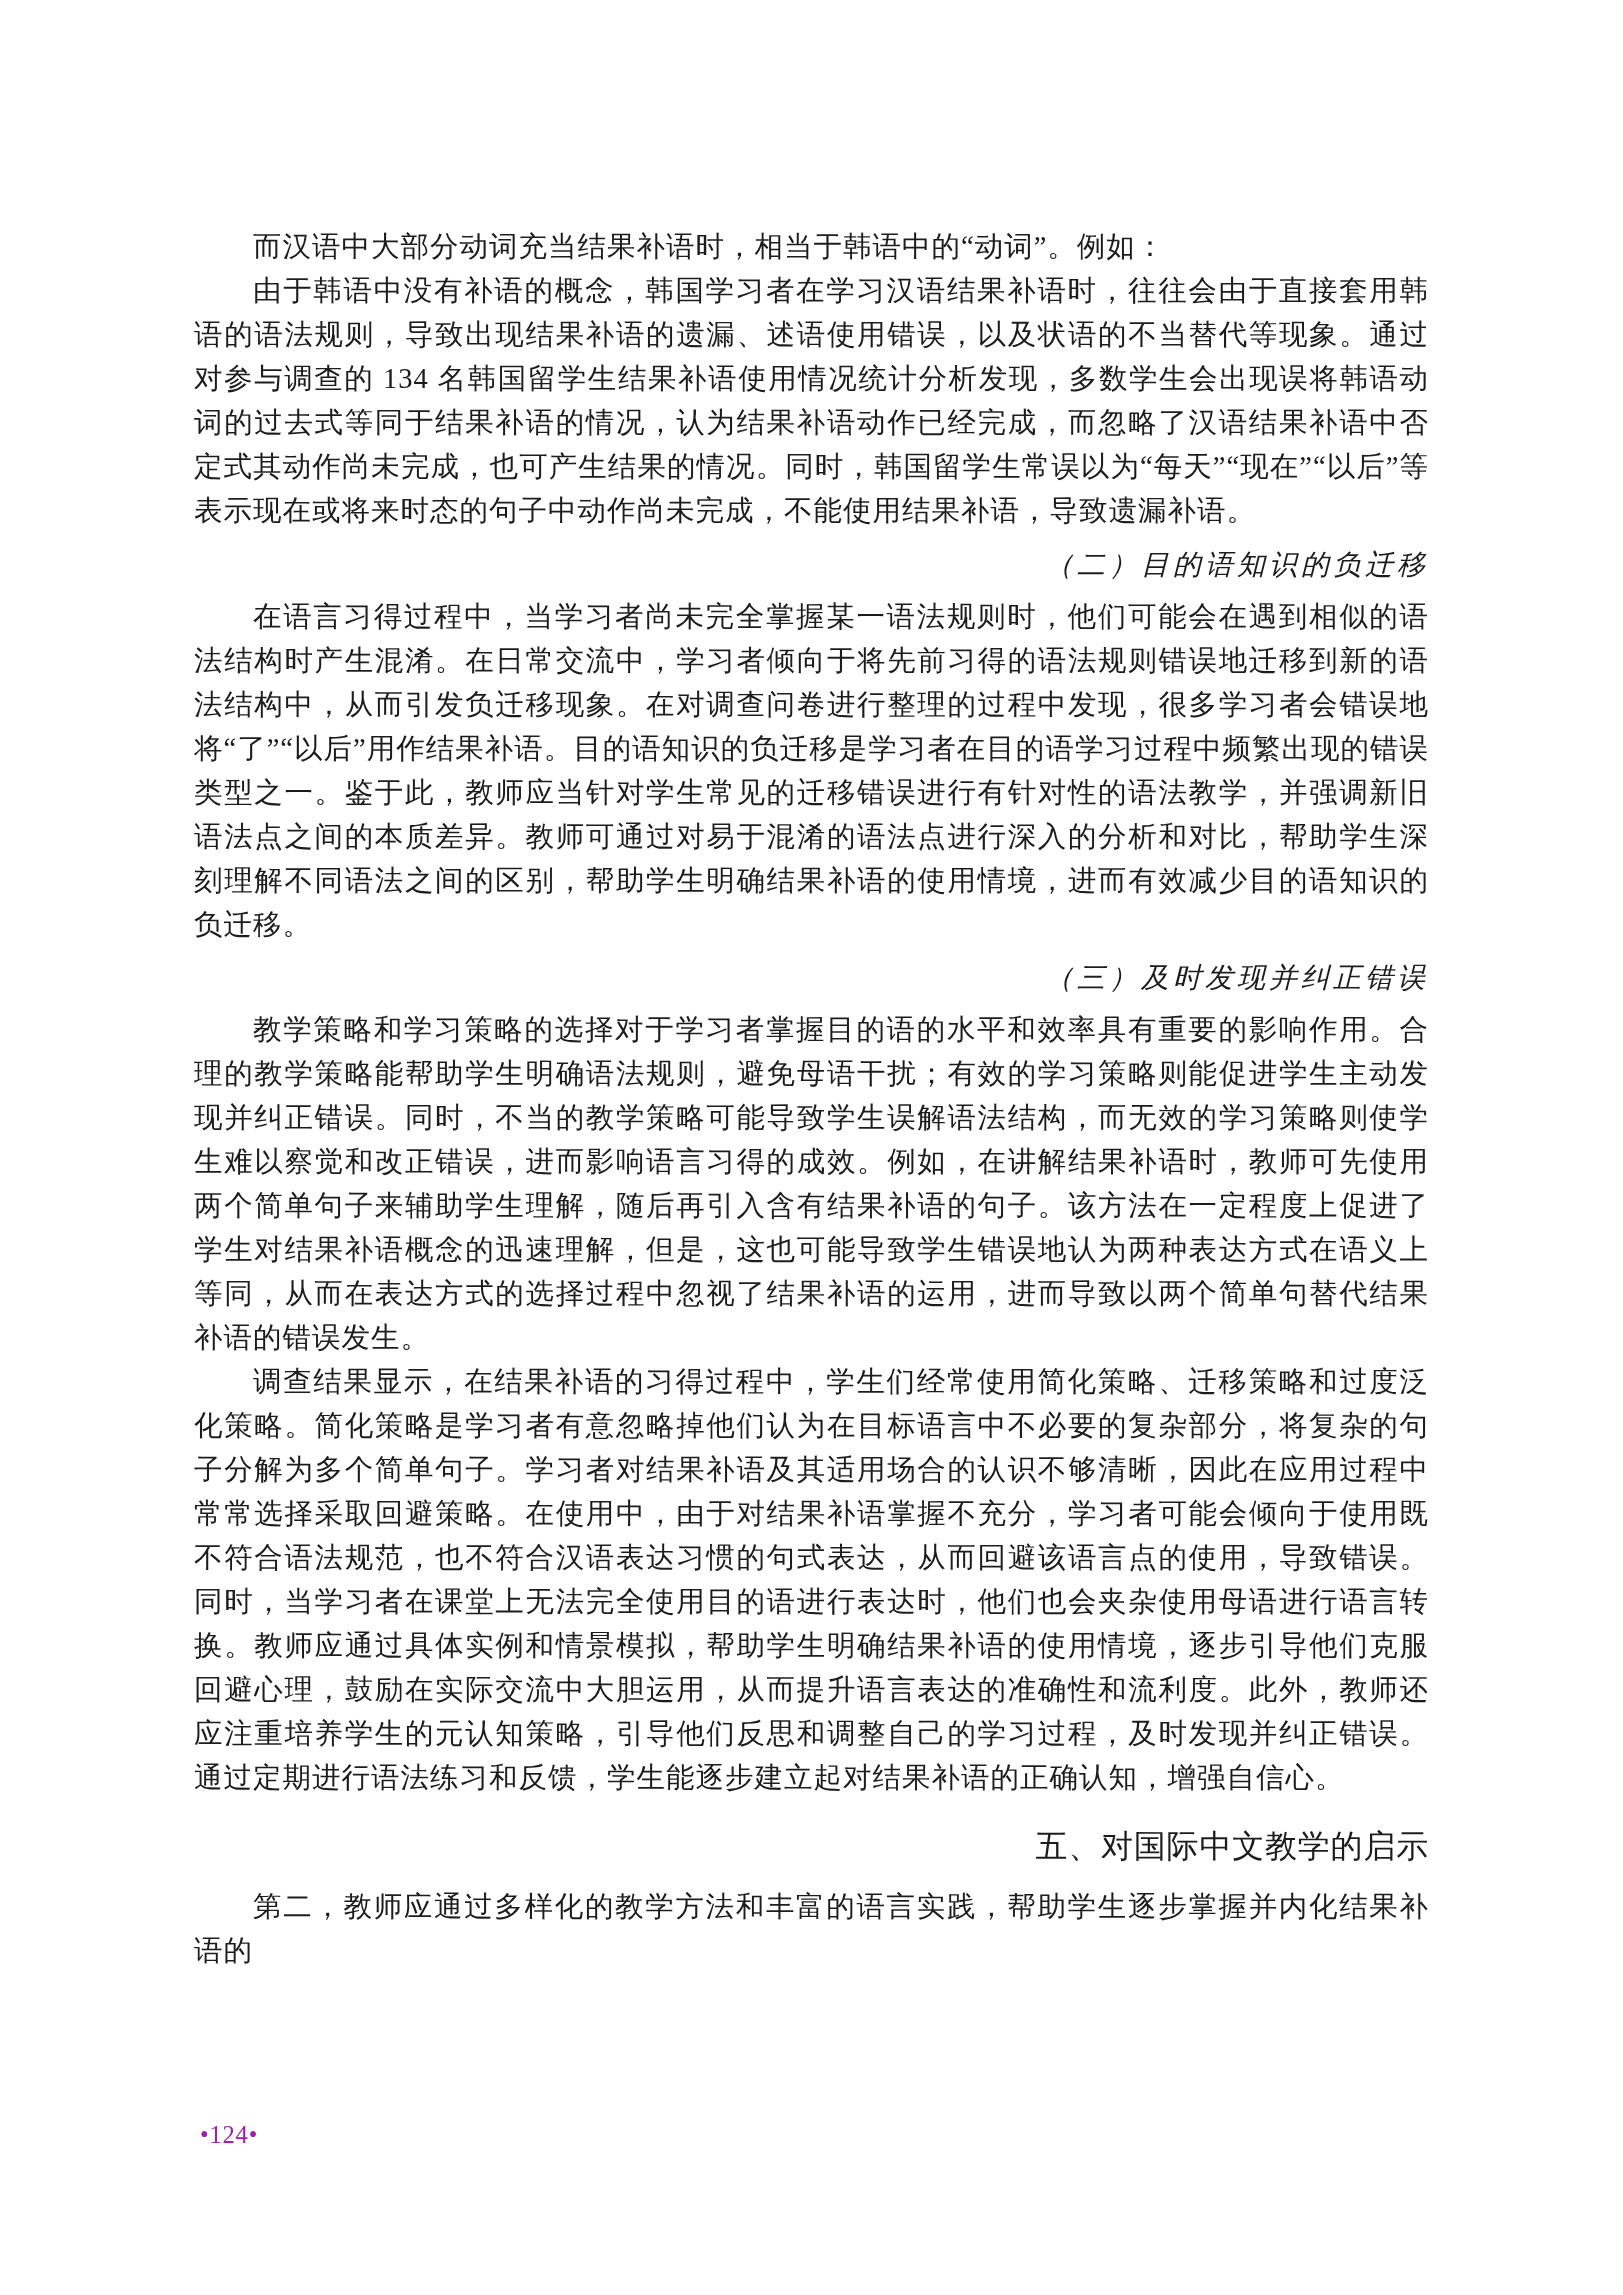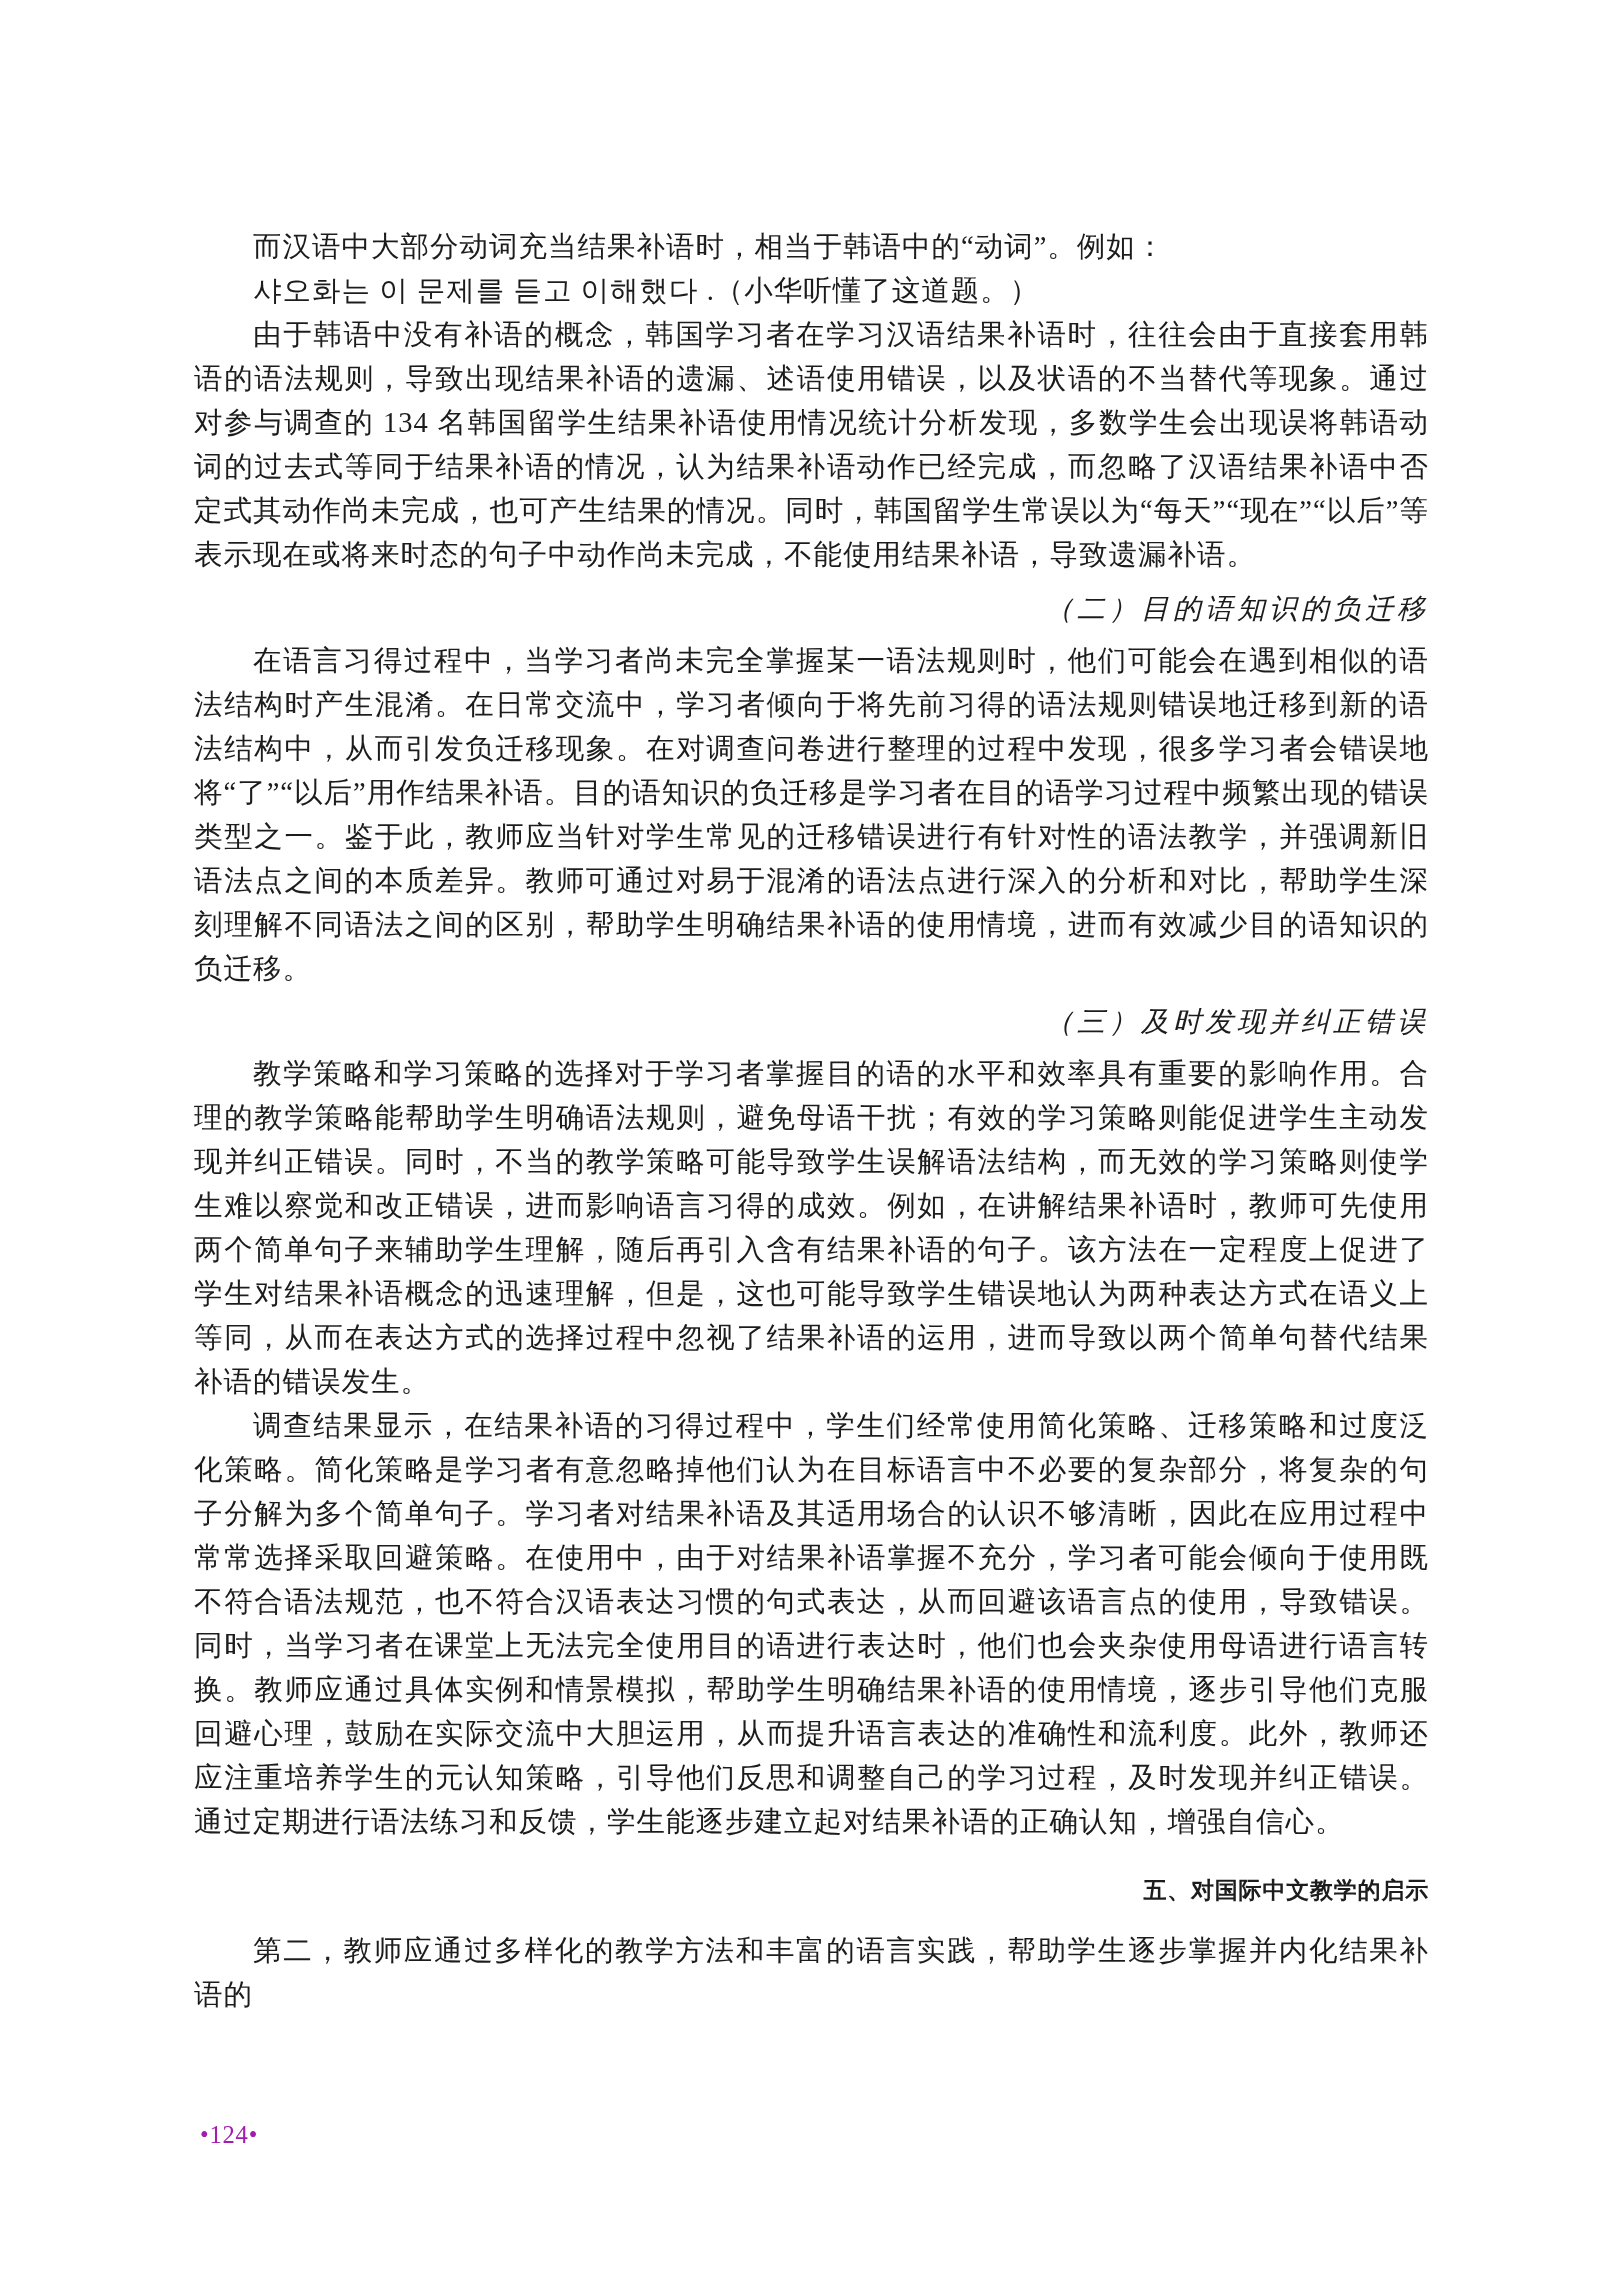--- a/index.html
+++ b/index.html
@@ -40,43 +40,42 @@
   .heading-kai {
     font-size: 28px;
     line-height: 44px;
     font-style: italic;
     letter-spacing: 4px;
     text-indent: 52px;
     margin: 9.5px 0 8px 0;
   }
   .heading-bold {
     font-family: "Liberation Sans", "DejaVu Sans", sans-serif;
-    font-weight: bold;
-    font-size: 23px;
+    font-weight: normal;
+    font-size: 32px;
     line-height: 44px;
     letter-spacing: 0.8px;
     text-indent: 46px;
     margin: 24px 0 17.4px 0;
   }
   .page-footer {
     position: absolute;
     left: 200px;
     top: 2115px;
     font-size: 24.6px;
     letter-spacing: 0.8px;
     color: #a21caf;
   }
 </style>
 </head>
 <body>
 
 <div class="page">
   <div class="page-content" id="page-content">
       <p class="blk para">而汉语中大部分动词充当结果补语时，相当于韩语中的“动词”。例如：</p>
-      <p class="blk para">샤오화는 이 문제를 듣고 이해했다 .（小华听懂了这道题。）</p>
       <p class="blk para">由于韩语中没有补语的概念，韩国学习者在学习汉语结果补语时，往往会由于直接套用韩语的语法规则，导致出现结果补语的遗漏、述语使用错误，以及状语的不当替代等现象。通过对参与调查的 134 名韩国留学生结果补语使用情况统计分析发现，多数学生会出现误将韩语动词的过去式等同于结果补语的情况，认为结果补语动作已经完成，而忽略了汉语结果补语中否定式其动作尚未完成，也可产生结果的情况。同时，韩国留学生常误以为“每天”“现在”“以后”等表示现在或将来时态的句子中动作尚未完成，不能使用结果补语，导致遗漏补语。</p>
       <p class="blk heading-kai">（二）目的语知识的负迁移</p>
       <p class="blk para">在语言习得过程中，当学习者尚未完全掌握某一语法规则时，他们可能会在遇到相似的语法结构时产生混淆。在日常交流中，学习者倾向于将先前习得的语法规则错误地迁移到新的语法结构中，从而引发负迁移现象。在对调查问卷进行整理的过程中发现，很多学习者会错误地将“了”“以后”用作结果补语。目的语知识的负迁移是学习者在目的语学习过程中频繁出现的错误类型之一。鉴于此，教师应当针对学生常见的迁移错误进行有针对性的语法教学，并强调新旧语法点之间的本质差异。教师可通过对易于混淆的语法点进行深入的分析和对比，帮助学生深刻理解不同语法之间的区别，帮助学生明确结果补语的使用情境，进而有效减少目的语知识的负迁移。</p>
       <p class="blk heading-kai">（三）及时发现并纠正错误</p>
       <p class="blk para">教学策略和学习策略的选择对于学习者掌握目的语的水平和效率具有重要的影响作用。合理的教学策略能帮助学生明确语法规则，避免母语干扰；有效的学习策略则能促进学生主动发现并纠正错误。同时，不当的教学策略可能导致学生误解语法结构，而无效的学习策略则使学生难以察觉和改正错误，进而影响语言习得的成效。例如，在讲解结果补语时，教师可先使用两个简单句子来辅助学生理解，随后再引入含有结果补语的句子。该方法在一定程度上促进了学生对结果补语概念的迅速理解，但是，这也可能导致学生错误地认为两种表达方式在语义上等同，从而在表达方式的选择过程中忽视了结果补语的运用，进而导致以两个简单句替代结果补语的错误发生。</p>
       <p class="blk para">调查结果显示，在结果补语的习得过程中，学生们经常使用简化策略、迁移策略和过度泛化策略。简化策略是学习者有意忽略掉他们认为在目标语言中不必要的复杂部分，将复杂的句子分解为多个简单句子。学习者对结果补语及其适用场合的认识不够清晰，因此在应用过程中常常选择采取回避策略。在使用中，由于对结果补语掌握不充分，学习者可能会倾向于使用既不符合语法规范，也不符合汉语表达习惯的句式表达，从而回避该语言点的使用，导致错误。同时，当学习者在课堂上无法完全使用目的语进行表达时，他们也会夹杂使用母语进行语言转换。教师应通过具体实例和情景模拟，帮助学生明确结果补语的使用情境，逐步引导他们克服回避心理，鼓励在实际交流中大胆运用，从而提升语言表达的准确性和流利度。此外，教师还应注重培养学生的元认知策略，引导他们反思和调整自己的学习过程，及时发现并纠正错误。通过定期进行语法练习和反馈，学生能逐步建立起对结果补语的正确认知，增强自信心。</p>
       <p class="blk heading-bold">五、对国际中文教学的启示</p>
       <p class="blk para">第二，教师应通过多样化的教学方法和丰富的语言实践，帮助学生逐步掌握并内化结果补语的</p>
     </div>
   <div class="page-footer">•124•</div>

